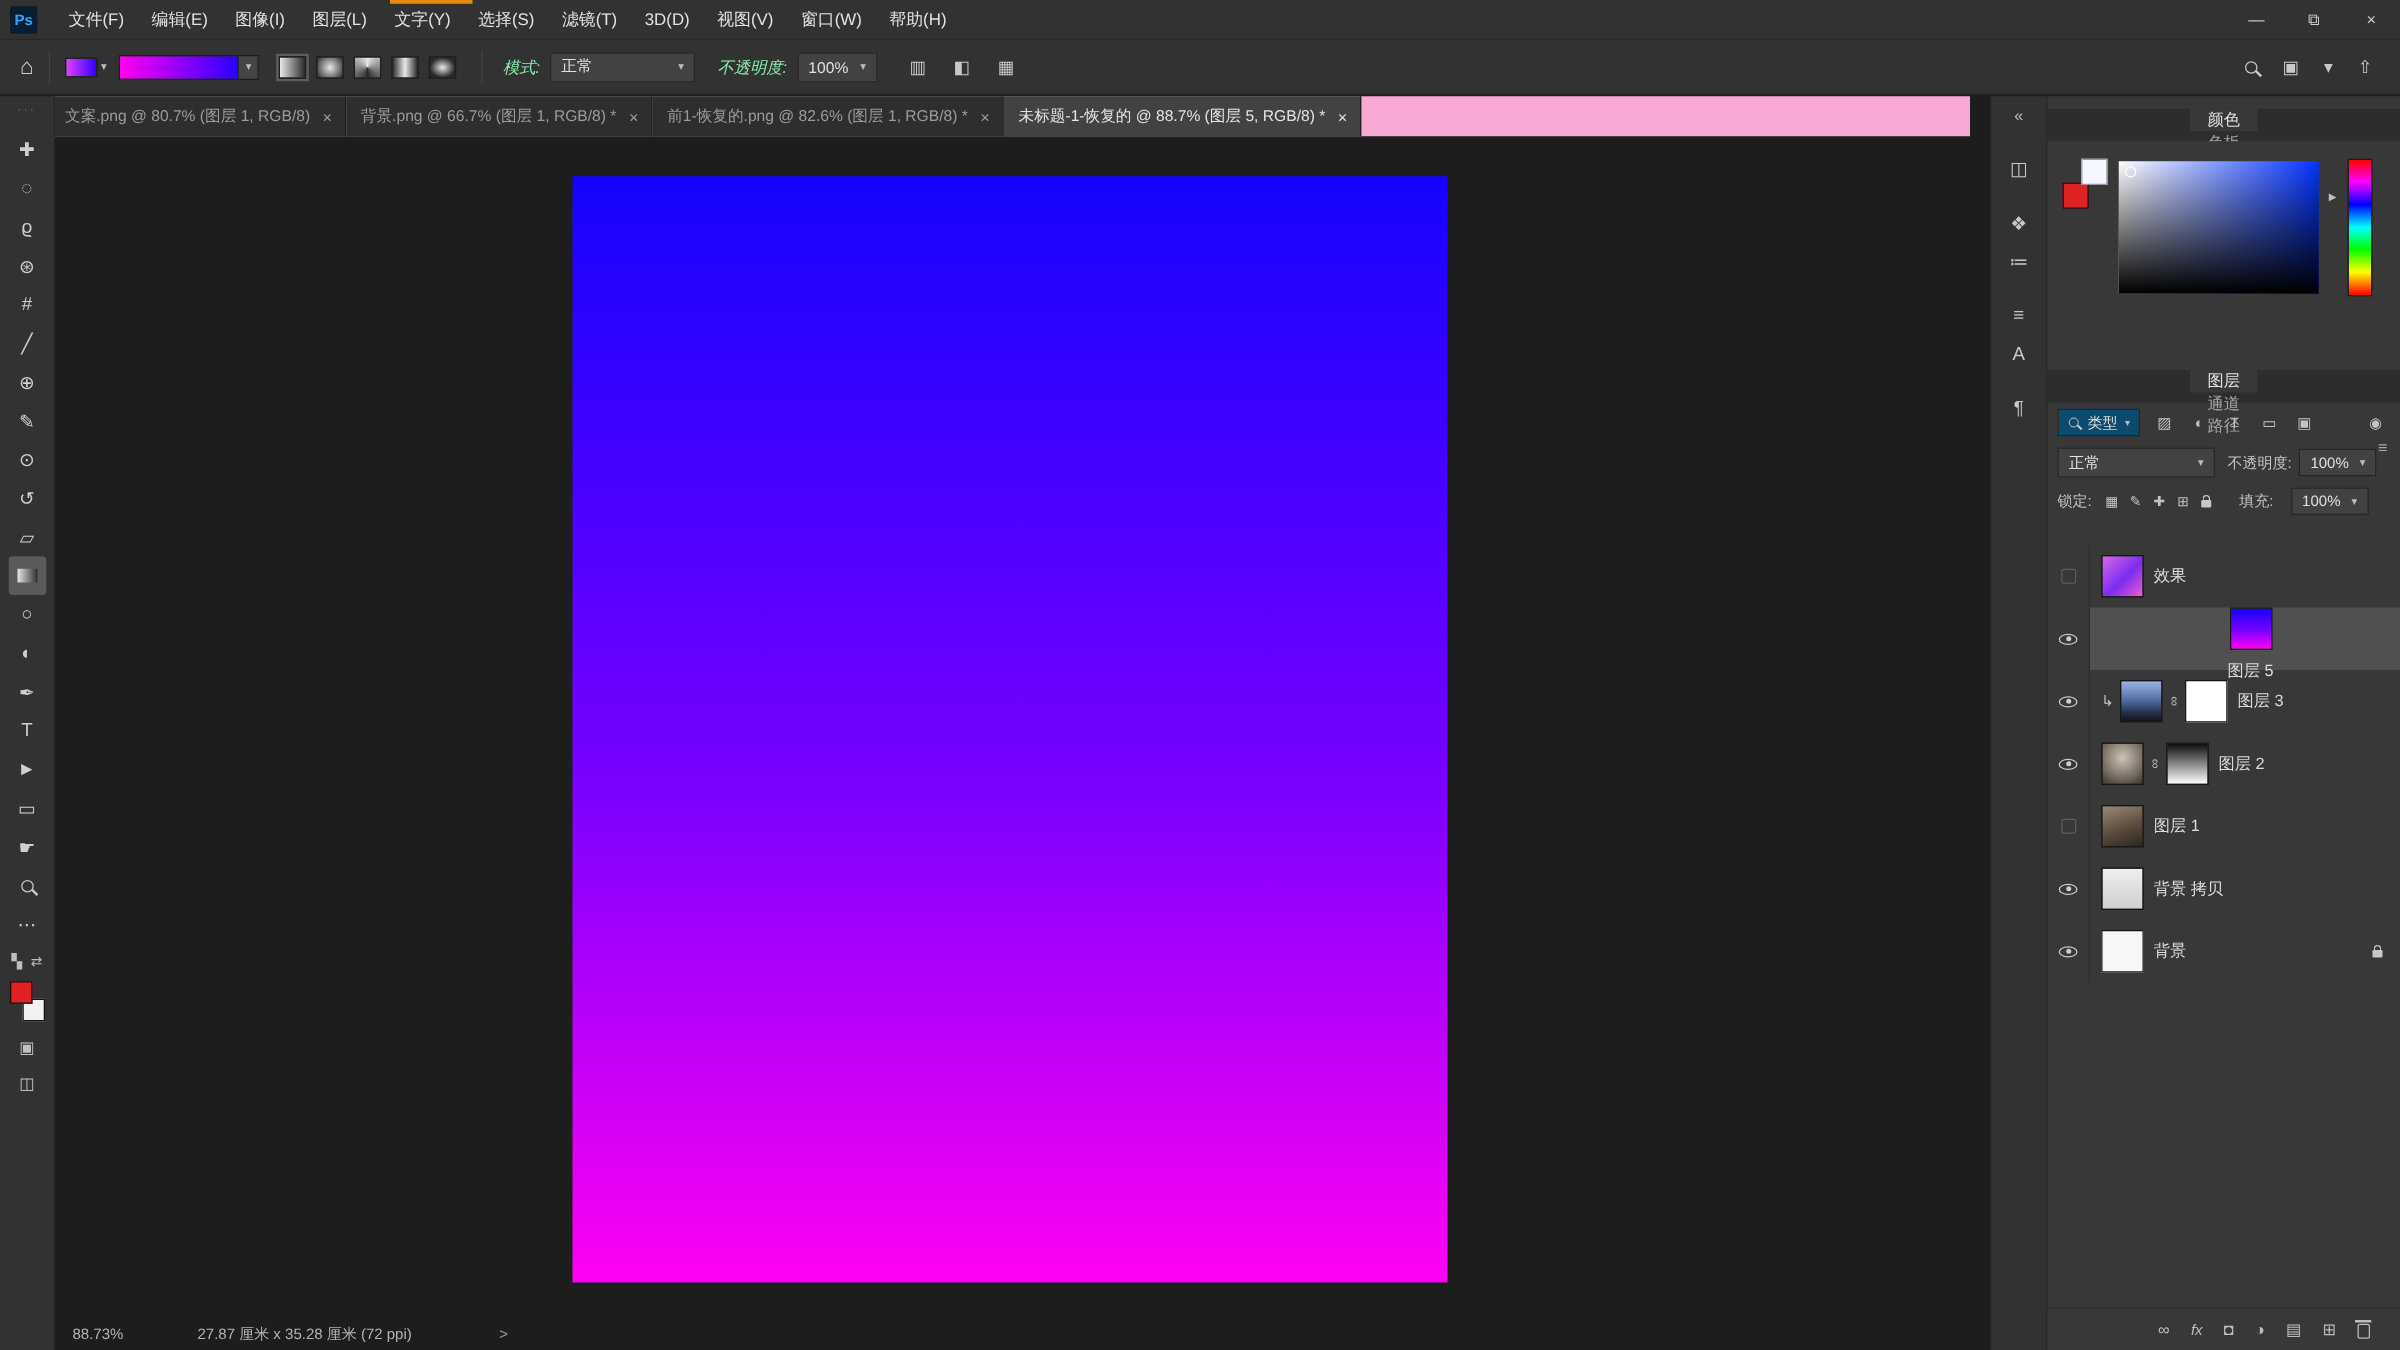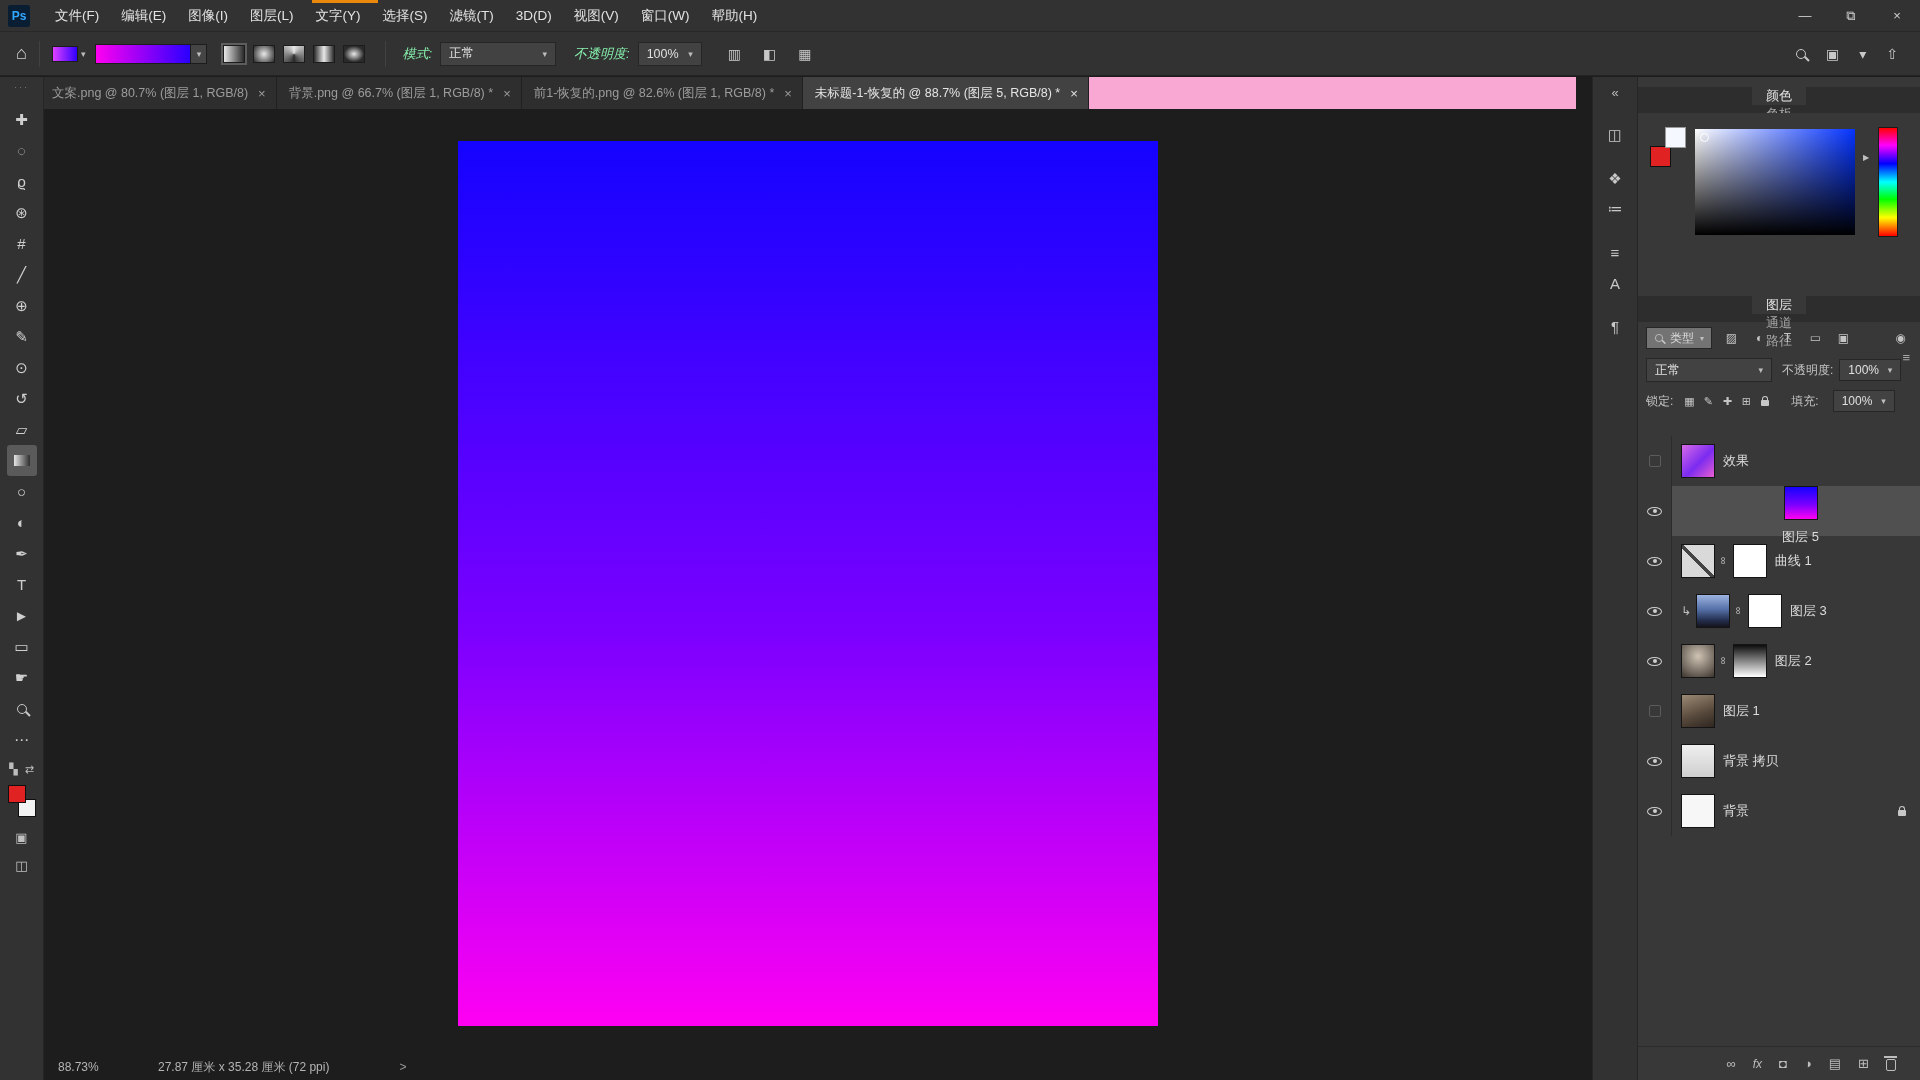--- a/index.html
+++ b/index.html
@@ -92,21 +92,21 @@
   .cp-fg{position:absolute;right:0;top:0;width:21px;height:21px;border:1px solid #9a9a9a;z-index:2;}
   .sat-field{position:absolute;left:57px;top:16px;width:160px;height:106px;
     background:linear-gradient(to top,#000,rgba(0,0,0,0)),linear-gradient(to right,#fff,#0433ff);}
   .picker-ring{position:absolute;left:5px;top:4px;width:9px;height:9px;border:1.5px solid #fff;border-radius:50%;}
   .hue-arrow{position:absolute;left:225px;top:40px;color:#c0c0c0;font-size:8px;}
   .hue-ramp{position:absolute;left:240px;top:14px;width:20px;height:110px;border:1px solid #1a1a1a;
     background:linear-gradient(180deg,#f00 0%,#f0f 16%,#00f 33%,#0ff 50%,#0f0 66%,#ff0 83%,#f00 100%);}
 
   .layers-panel{position:absolute;left:0;top:219px;right:0;bottom:0;}
   .filter-row{display:flex;align-items:center;height:32px;padding:0 8px;}
-  .filter-select{display:flex;align-items:center;gap:6px;height:22px;background:#737373;border:1px solid #262626;padding:0 7px;font-size:12px;color:#dcdcdc;}
+  .filter-select{display:flex;align-items:center;gap:6px;height:22px;background:#0c4a6e;border:1px solid #262626;padding:0 7px;font-size:12px;color:#dcdcdc;}
   .filter-select::after{content:"▾";font-size:8px;color:#bdbdbd;}
   .filter-icons{display:flex;gap:5px;margin-left:8px;flex:1;align-items:center;}
   .filter-btn{width:23px;height:21px;display:flex;align-items:center;justify-content:center;color:#c4c4c4;font-size:12px;}
   .filter-btn:last-child{margin-left:auto;}
   .blend-row{display:flex;align-items:center;height:32px;padding:0 8px;}
   .sel-blend{width:126px;margin-left:0;}
   .mini-label{font-size:12px;color:#c4c4c4;margin-left:10px;}
   .sel-small{width:62px;height:22px;margin-left:6px;font-size:12px;}
   .lock-row{display:flex;align-items:center;height:30px;padding:0 8px;gap:8px;}
   .lock-btn{width:16px;height:18px;display:flex;align-items:center;justify-content:center;color:#c4c4c4;font-size:11px;}
@@ -411,31 +411,20 @@
             <div class="row-body">
               <div class="thumb gradient5" style="background: linear-gradient(rgb(20, 3, 255) 0%, rgb(122, 0, 255) 55%, rgb(255, 0, 242) 100%);"></div>
               <span class="layer-name">图层 5</span>
             </div>
           </div>
           <div class="layer-row">
             <div class="eye-cell">
               <span class="eye"></span>
             </div>
             <div class="row-body">
-              <div class="thumb curves"></div>
-              <span class="chain">∞</span>
-              <div class="thumb mask-white"></div>
-              <span class="layer-name">曲线 1</span>
-            </div>
-          </div>
-          <div class="layer-row">
-            <div class="eye-cell">
-              <span class="eye"></span>
-            </div>
-            <div class="row-body">
               <span class="clip-arrow">↳</span>
               <div class="thumb city"></div>
               <span class="chain">∞</span>
               <div class="thumb mask-white"></div>
               <span class="layer-name">图层 3</span>
             </div>
           </div>
           <div class="layer-row">
             <div class="eye-cell">
               <span class="eye"></span>

